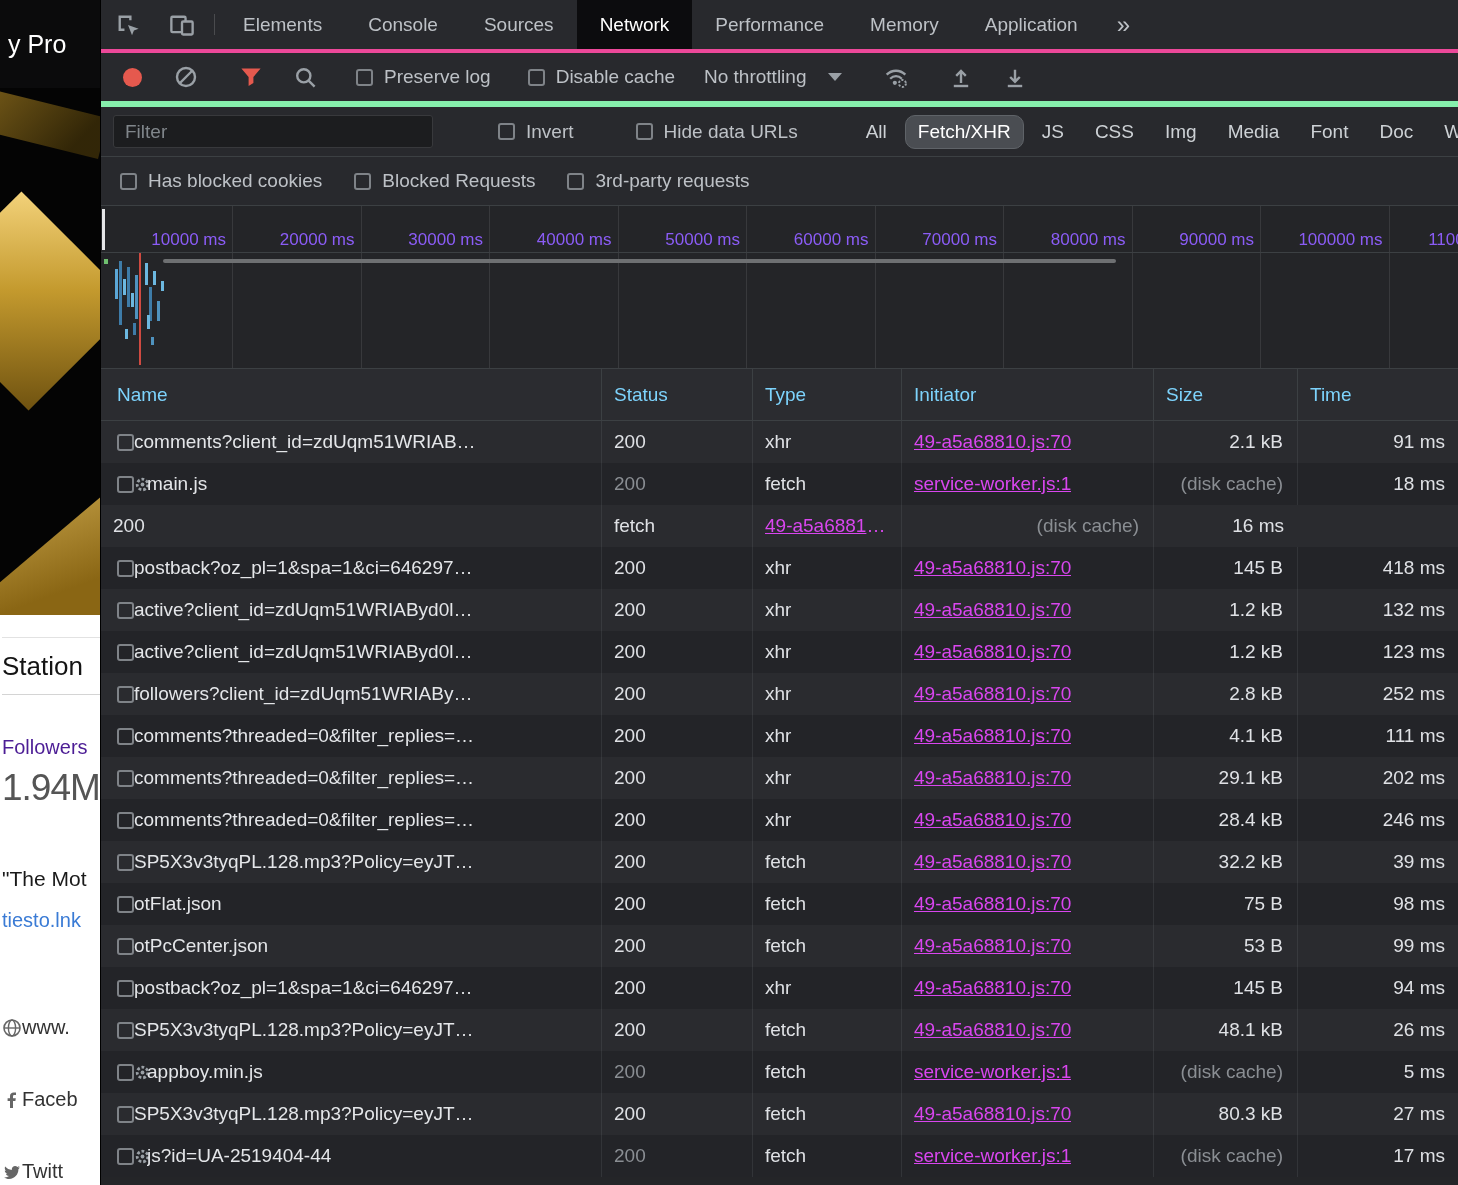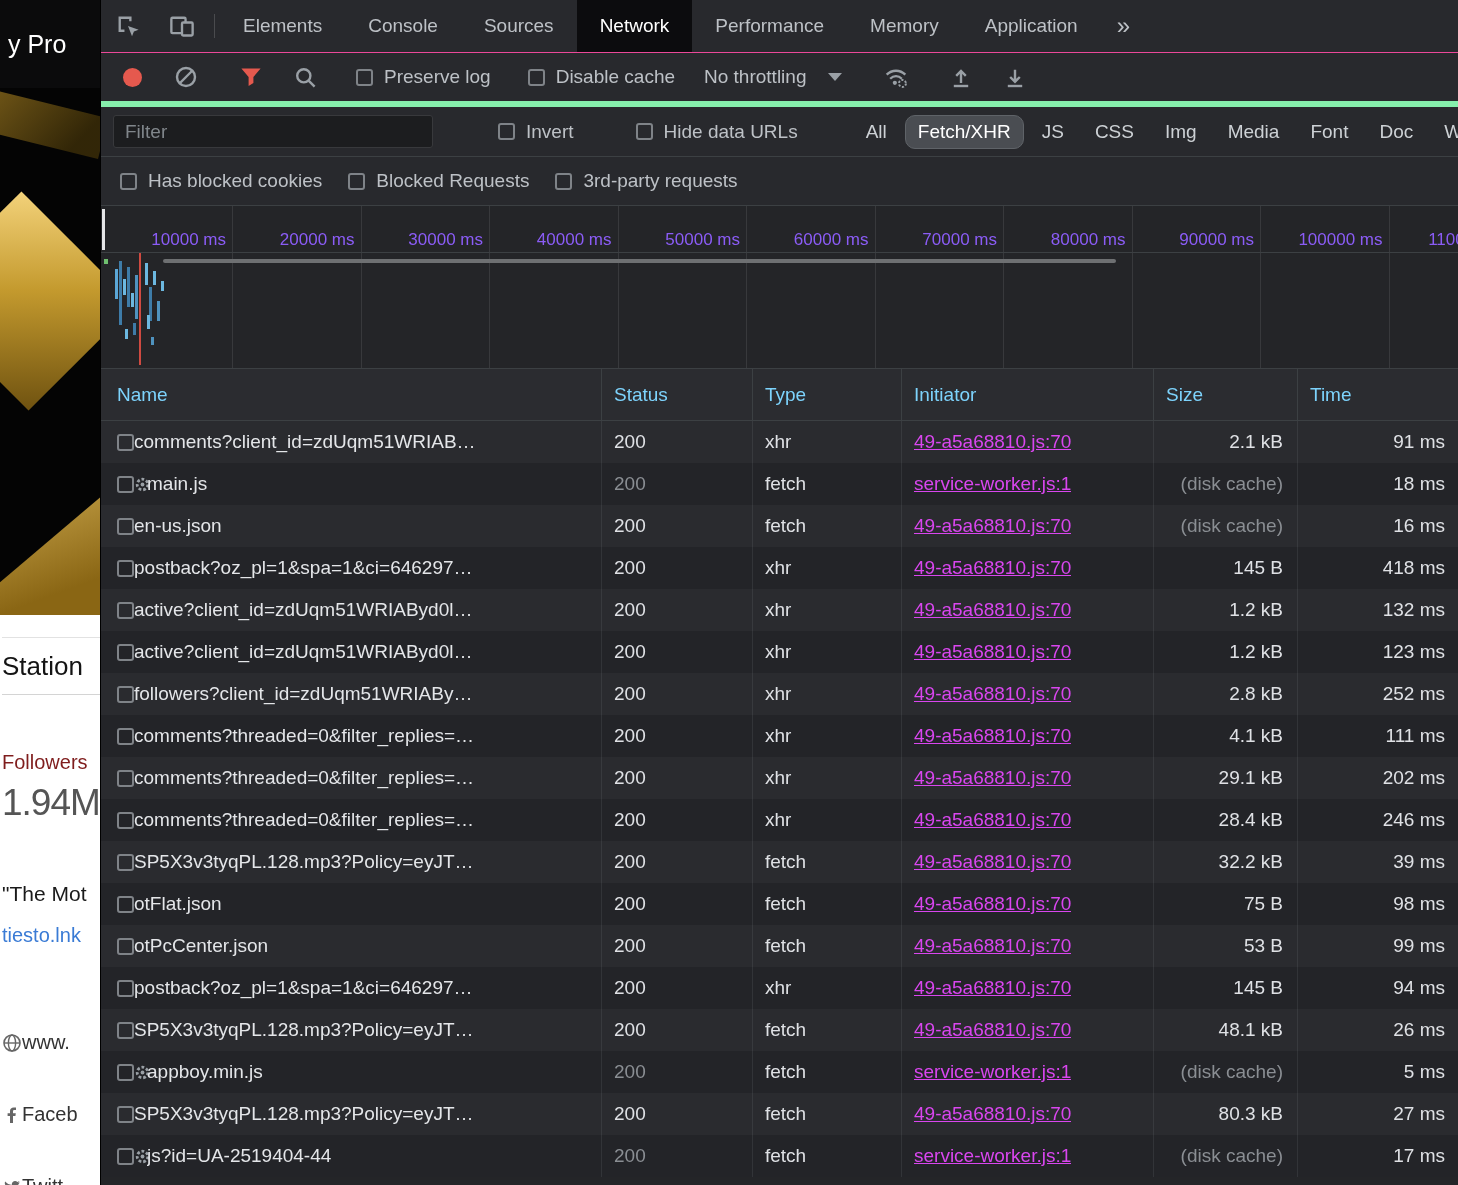--- a/index.html
+++ b/index.html
@@ -10,33 +10,33 @@
   .page-strip { position: absolute; left: 0; top: 0; width: 100px; height: 100%; background: #fff; overflow: hidden; }
   .page-header { height: 88px; background: #0b0b0c; display: flex; align-items: center; }
   .page-header-text { color: #fff; font-size: 25px; padding-left: 8px; white-space: nowrap; }
   .page-image { position: relative; height: 527px; background: #040404; overflow: hidden; }
   .gold { position: absolute; }
   .g1 { left: -25px; top: 14px; width: 130px; height: 42px; transform: rotate(14deg); background: linear-gradient(120deg, #8a6a1c, #3a2c08 80%); opacity: .85; }
   .g2 { left: -55px; top: 138px; width: 160px; height: 150px; transform: rotate(45deg); background: linear-gradient(135deg, #f3d27a 0%, #c49a2e 45%, #6f5210 100%); }
   .g3 { left: -40px; top: 338px; width: 175px; height: 190px; clip-path: polygon(0 100%, 100% 22%, 100% 100%); background: linear-gradient(160deg, #f0cc6e, #8a6614 80%); }
   .page-body { background: #fff; padding-left: 2px; }
   .station-bar { margin-top: 22px; border-top: 1px solid #e2e2e2; border-bottom: 1px solid #d4d4d4; height: 58px; display: flex; align-items: center; font-size: 26px; color: #141414; white-space: nowrap; }
-  .followers-label { margin-top: 56px; color: #7f1d1d; font-size: 20px; white-space: nowrap; }
+  .followers-label { margin-top: 41px; color: #4c1d95; font-size: 20px; white-space: nowrap; }
   .followers-count { color: #555; font-size: 37px; margin-top: 8px; letter-spacing: -1px; white-space: nowrap; }
   .quote { margin-top: 58px; color: #1a1a1a; font-size: 21px; white-space: nowrap; }
   .bio-link { display: block; margin-top: 18px; color: #3a7bd5; font-size: 20px; text-decoration: none; white-space: nowrap; }
   .socials { margin-top: 56px; display: flex; flex-direction: column; gap: 21px; }
   .social { display: flex; align-items: center; font-size: 20px; color: #333; white-space: nowrap; margin-top: 28px; }
   .sicon { width: 20px; height: 20px; flex: none; }
   .sicon svg { width: 20px; height: 20px; display: block; }
 
   
   .devtools { position: absolute; left: 100px; top: 0; width: 1358px; height: 100%; background: #242528; border-left: 1px solid #000; color: #d7d9dc; font-size: 19px; overflow: hidden; }
 
-  .tabbar { height: 53px; background: #28292d; display: flex; align-items: stretch; border-bottom: 1px solid #ec4899; }
+  .tabbar { height: 53px; background: #28292d; display: flex; align-items: stretch; border-bottom: 4px solid #ec4899; }
   .icon-btn { display: flex; align-items: center; justify-content: center; width: 54px; flex: none; }
   .vsep { width: 1px; background: #4a4b4e; margin: 14px 5px; flex: none; }
   .tabs { display: flex; align-items: stretch; }
   .tab { display: flex; align-items: center; padding: 0 23px; color: #bdc1c6; white-space: nowrap; }
   .tab.active { background: #0c0c0e; color: #fff; }
   .chevron { margin-left: 16px; align-self: center; color: #bdc1c6; font-size: 24px; }
 
   .toolbar { height: 54px; display: flex; align-items: center; border-bottom: 6px solid #86efac; background: #28292d; padding: 0 4px; }
   .record-dot { width: 19px; height: 19px; border-radius: 50%; background: #e5594e; }
   .check { display: flex; align-items: center; gap: 11px; color: #bdc1c6; padding: 0 13px; white-space: nowrap; }
@@ -44,21 +44,21 @@
   .throttle { display: flex; align-items: center; gap: 22px; color: #bdc1c6; padding: 0 16px; white-space: nowrap; }
   .caret { width: 0; height: 0; border-left: 7px solid transparent; border-right: 7px solid transparent; border-top: 8px solid #9aa0a6; }
 
   .filterrow { height: 50px; display: flex; align-items: center; background: #28292d; border-bottom: 1px solid #3c4043; padding-left: 12px; overflow: hidden; gap: 36px; }
   .filter-input { width: 320px; height: 33px; background: #1c1d1f; border: 1px solid #38393c; border-radius: 3px; color: #e8eaed; font-size: 19px; padding: 0 11px; margin-right: 16px; font-family: inherit; flex: none; }
   .filter-input::placeholder { color: #80868b; }
   .pills { display: flex; align-items: center; gap: 5px; margin-left: 6px; }
   .pill { padding: 6px 13px; color: #cdd1d5; border-radius: 10px; white-space: nowrap; }
   .pill.active { background: #4a4d52; border: 1px solid #5f6368; color: #fff; padding: 5px 12px; }
 
-  .checkrow { height: 49px; display: flex; align-items: center; background: #28292d; border-bottom: 1px solid #3c4043; padding-left: 6px; }
+  .checkrow { height: 49px; display: flex; align-items: center; gap: 6px; background: #28292d; border-bottom: 1px solid #3c4043; padding-left: 6px; }
 
   .timeline { position: relative; height: 163px; background: #242528; border-bottom: 1px solid #3c4043; overflow: hidden; }
   .gridline { position: absolute; top: 0; bottom: 0; width: 1px; background: #38393c; }
   .tick-row { position: relative; height: 47px; border-bottom: 1px solid #3c4043; z-index: 2; }
   .tick { position: absolute; top: 24px; transform: translateX(-100%); color: #8b5cf6; font-size: 17px; white-space: nowrap; }
   .handle { position: absolute; left: 1px; top: 3px; width: 3px; height: 41px; background: #e4e5e7; }
   .chart { position: relative; height: 116px; z-index: 1; }
   .bar { position: absolute; width: 3px; }
   .longline { position: absolute; left: 62px; top: 6px; width: 953px; height: 4px; background: #6e7072; border-radius: 2px; }
   .redline { position: absolute; left: 38px; top: 0; width: 2px; height: 112px; background: #cf4a41; }
@@ -366,25 +366,20 @@
     <div class="cell status-cell dim">200</div>
     <div class="cell type-cell">fetch</div>
     <div class="cell initiator-cell">
             <a href="#" class="initiator-link">service-worker.js:1</a>
           </div>
     <div class="cell size-cell dim">(disk cache)</div>
     <div class="cell time-cell">18 ms</div>
   </div>
 
   <div class="trow grid6">
-    <div class="cell name-cell">
-      <span class="cb"></span>
-
-      <span class="nm">en-us.json</span>
-    </div>
     <div class="cell status-cell">200</div>
     <div class="cell type-cell">fetch</div>
     <div class="cell initiator-cell">
             <a href="#" class="initiator-link">49-a5a68810.js:70</a>
           </div>
     <div class="cell size-cell dim">(disk cache)</div>
     <div class="cell time-cell">16 ms</div>
   </div>
 
   <div class="trow grid6">

